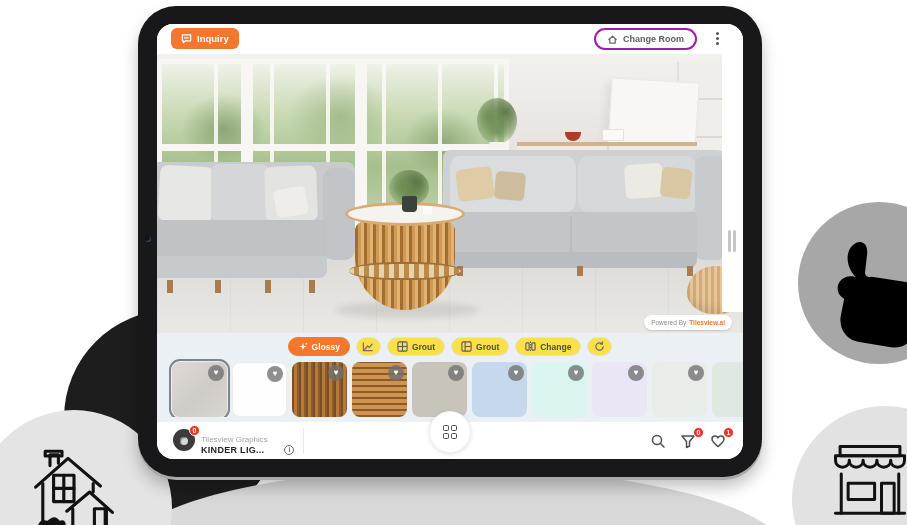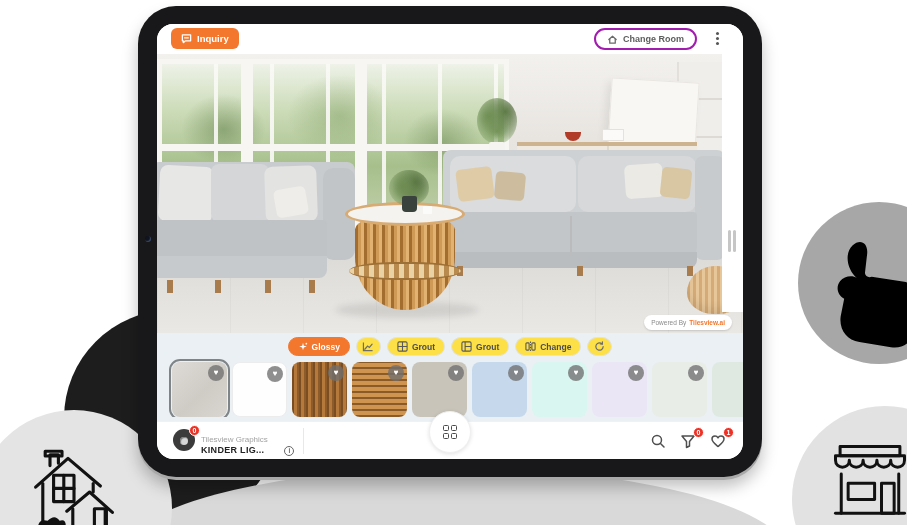--- a/index.html
+++ b/index.html
@@ -135,21 +135,21 @@
 
   
   .bottombar{position:absolute;left:0;top:397px;width:586px;height:38px;background:#fff;border-top:1px solid #f1f1f1;border-radius:0 0 16px 16px;z-index:6;}
   .logo{position:absolute;left:16px;top:7px;width:22px;height:22px;border-radius:50%;background:#3b3b3b;}
   .logo::after{content:"";position:absolute;left:7px;top:8px;width:8px;height:8px;border-radius:50%;background:#d8d8d8;box-shadow:inset 1px 1px 1px #777;}
   .nbadge{position:absolute;min-width:11px;height:11px;border-radius:6px;background:#ee3124;border:1px solid #fff;
     color:#fff;font-size:7px;font-weight:700;display:flex;align-items:center;justify-content:center;padding:0 2px;}
   .logo .nbadge{top:-4px;right:-5px;}
   .brand-block{position:absolute;left:44px;top:5px;line-height:1.25;}
   .brand-name{font-size:8px;color:#a3a3a3;margin-top:8px;}
-  .product-row{display:flex;align-items:center;gap:20px;}
+  .product-row{display:flex;align-items:flex-start;gap:20px;}
   .product-name{font-size:9px;font-weight:800;color:#222;letter-spacing:.3px;}
   .info-dot{width:10px;height:10px;border-radius:50%;border:1px solid #666;color:#666;font-size:6.5px;font-weight:700;
     display:inline-flex;align-items:center;justify-content:center;cursor:pointer;}
   .vdivider{position:absolute;left:146px;top:6px;width:1px;height:26px;background:#e8e8e8;}
   .fab{position:absolute;left:272px;top:-11px;width:42px;height:42px;border-radius:50%;background:#fff;border:1px solid #f0f0f0;
     box-shadow:0 1px 4px rgba(0,0,0,.12);cursor:pointer;display:flex;align-items:center;justify-content:center;}
   .fab-grid{display:grid;grid-template-columns:6px 6px;grid-template-rows:6px 6px;gap:2px;}
   .fab-grid i{border:1.6px solid #4b4b4b;border-radius:1.5px;}
   .bb-right{position:absolute;right:16px;top:10px;display:flex;align-items:center;gap:13px;}
   .icon-btn{position:relative;background:none;border:none;padding:0;cursor:pointer;width:17px;height:17px;color:#4f4f4f;}

